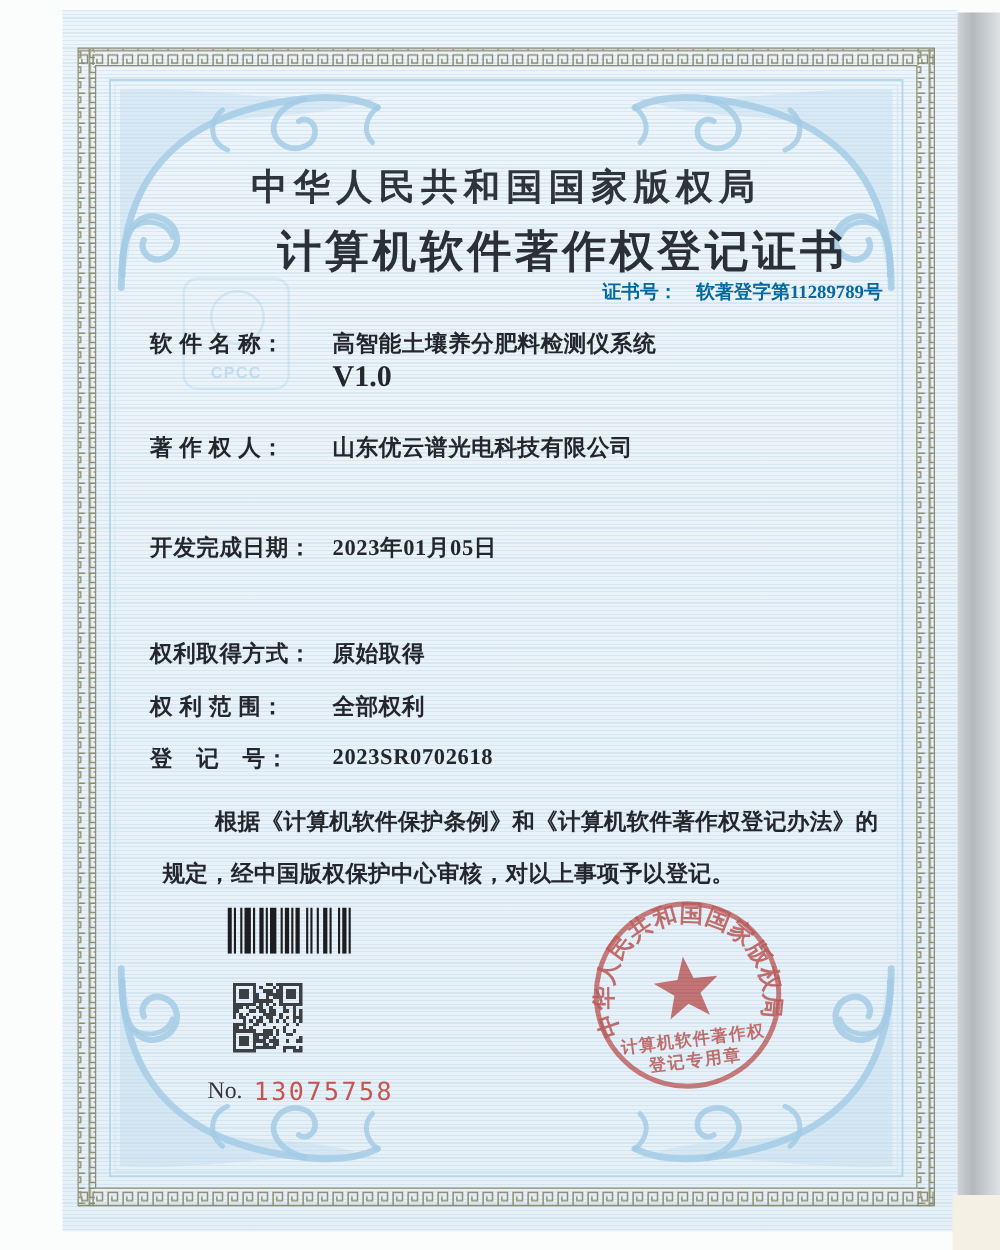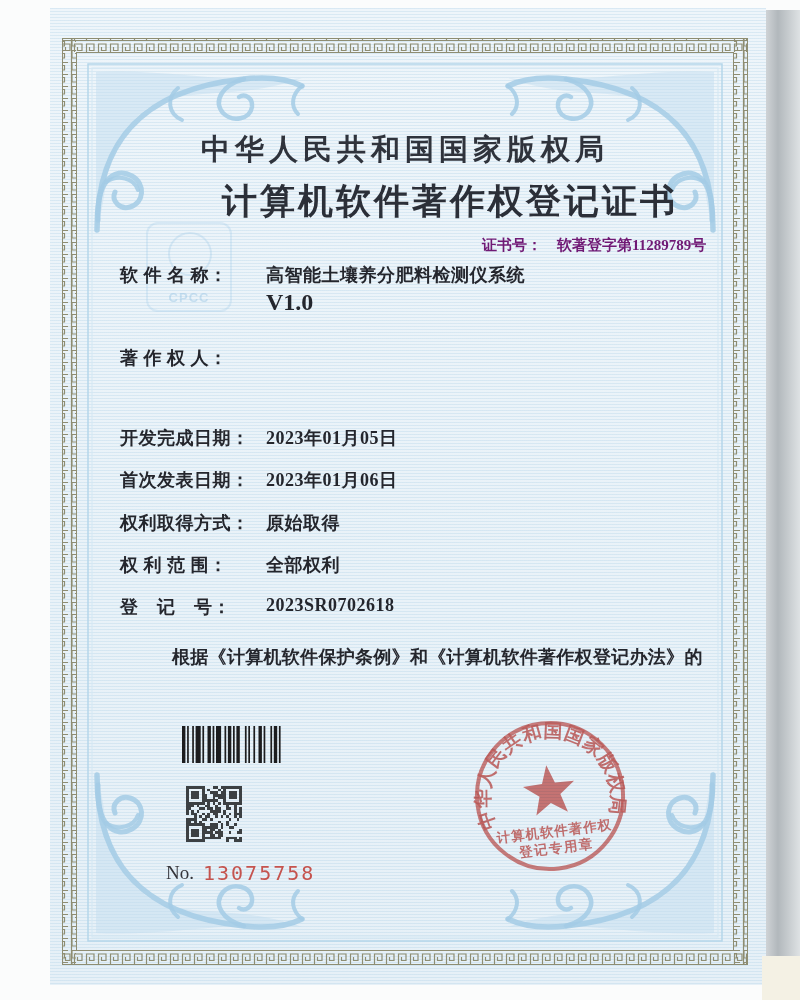--- a/index.html
+++ b/index.html
@@ -35,21 +35,21 @@
   .wm-circle{position:absolute;left:20px;top:8px;width:40px;height:40px;
     border:2px solid rgba(155,198,229,.6);border-radius:50%;}
   .wm-text{position:absolute;left:0;right:0;bottom:5px;text-align:center;font-size:13px;
     font-weight:700;color:rgba(140,190,225,.8);letter-spacing:1px;
     font-family:"Liberation Sans",sans-serif;}
   
   .authority{position:absolute;left:62px;top:130px;width:686px;text-align:center;
     font-size:29px;font-weight:700;letter-spacing:5px;color:#2f333c;}
   .cert-title{position:absolute;left:62px;top:178px;width:776px;text-align:center;
     font-size:35px;font-weight:700;letter-spacing:3px;color:#2b2f38;}
-  .certno{position:absolute;left:482px;top:236px;font-size:15px;color:#701a75;
+  .certno{position:absolute;left:482px;top:224px;font-size:15px;color:#0369a1;
     display:flex;gap:15px;font-weight:600;}
   
   .row{position:absolute;left:120px;display:flex;font-size:18px;font-weight:600;color:var(--text-dark);}
   .row .label{width:146px;flex:none;letter-spacing:.5px;}
   .row .value{letter-spacing:.5px;text-align:right;}
   .value2{position:absolute;left:266px;top:289px;font-size:24px;font-weight:600;color:var(--text-dark);}
   .statement{position:absolute;left:102px;top:636px;width:608px;font-size:18px;
     line-height:42px;font-weight:600;color:var(--text-dark);letter-spacing:.3px;margin-left:28px;}
   .statement .l1{text-indent:42px;}
   
@@ -120,44 +120,42 @@
     <span>软著登字第11289789号</span>
   </div>
 
   <div class="row" style="top:263px">
     <span class="label">软 件 名 称：</span>
     <span class="value">高智能土壤养分肥料检测仪系统</span>
   </div>
   <div class="value2">V1.0</div>
   <div class="row" style="top:346px">
     <span class="label">著 作 权 人：</span>
+    <span class="value">山东优云谱光电科技有限公司</span>
   </div>
   <div class="row" style="top:426px">
     <span class="label">开发完成日期：</span>
     <span class="value">2023年01月05日</span>
   </div>
-  <div class="row" style="top:468px">
-    <span class="label">首次发表日期：</span>
-    <span class="value">2023年01月06日</span>
-  </div>
   <div class="row" style="top:511px">
     <span class="label">权利取得方式：</span>
     <span class="value">原始取得</span>
   </div>
   <div class="row" style="top:553px">
     <span class="label">权 利 范 围：</span>
     <span class="value">全部权利</span>
   </div>
   <div class="row" style="top:595px">
     <span class="label">登　记　号：</span>
     <span class="value">2023SR0702618</span>
   </div>
 
   <div class="statement">
     <div class="l1">根据《计算机软件保护条例》和《计算机软件著作权登记办法》的</div>
+    <div class="l2">规定，经中国版权保护中心审核，对以上事项予以登记。</div>
   </div>
 
   <svg class="barcode" viewBox="0 0 102 37" preserveAspectRatio="none">
     <g id="barcode-bars" fill="#1d1d1f">
         <rect x="0.00" y="0" width="3.40" height="37"></rect>
         <rect x="5.10" y="0" width="1.70" height="37"></rect>
         <rect x="10.20" y="0" width="1.70" height="37"></rect>
         <rect x="13.60" y="0" width="5.10" height="37"></rect>
         <rect x="20.40" y="0" width="1.70" height="37"></rect>
         <rect x="25.50" y="0" width="3.40" height="37"></rect>

